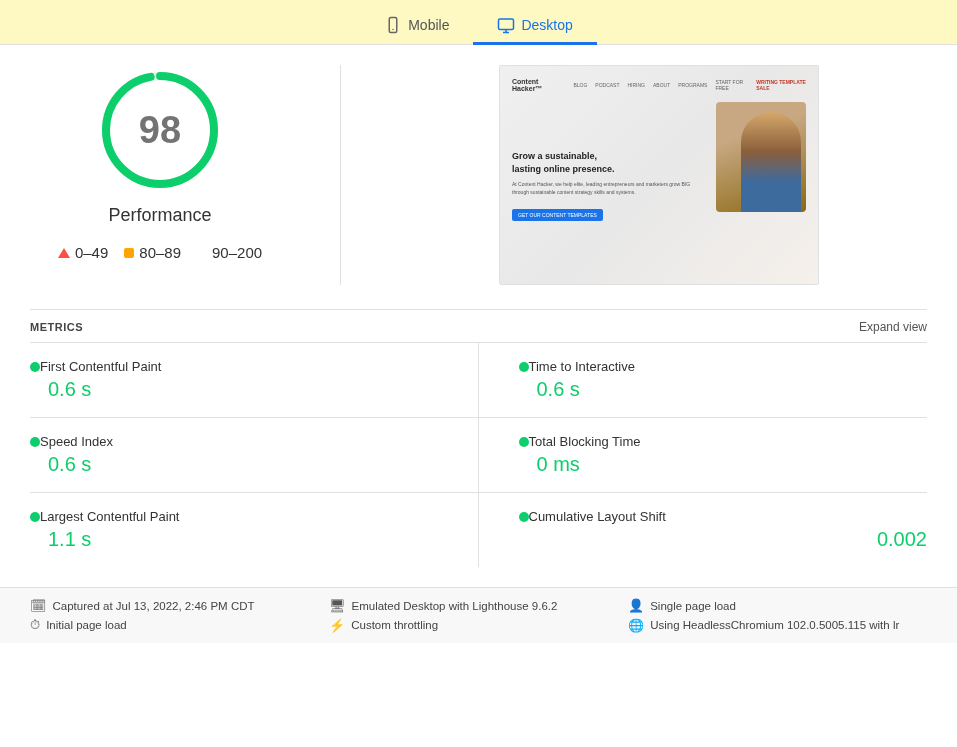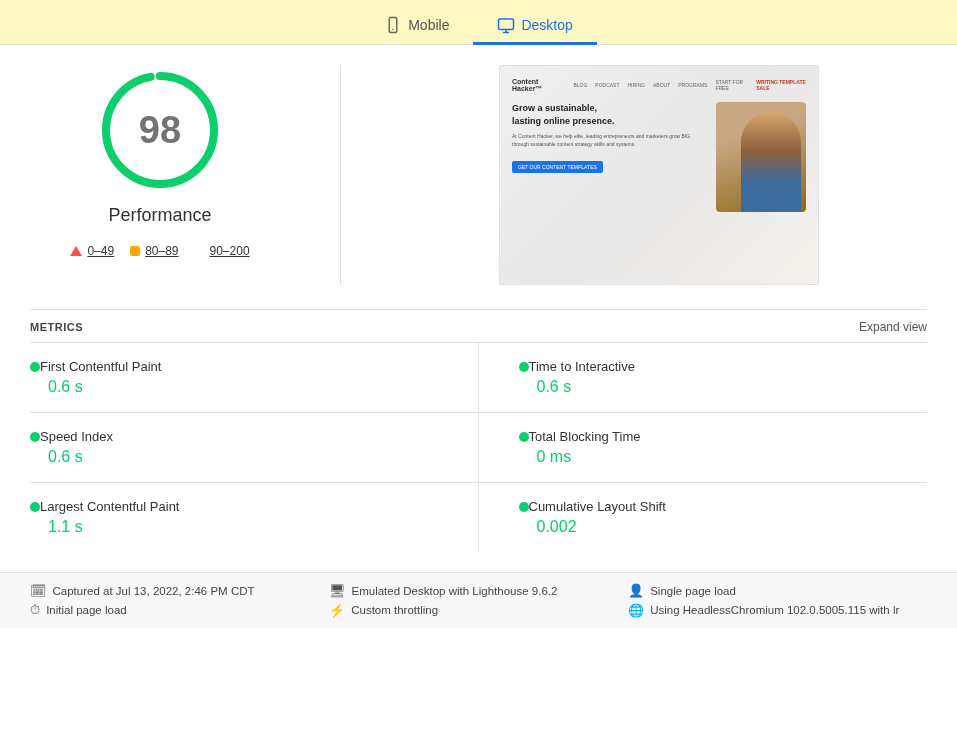--- a/index.html
+++ b/index.html
@@ -110,22 +110,21 @@
     .perf-note a {
       color: #1a73e8;
       text-decoration: none;
     }
 
     
     .legend {
       display: flex;
       gap: 16px;
       margin-top: 10px;
-      font-size: 12px;
-      text-decoration: underline;
+      font-size: 15px;
     }
     .legend-item {
       display: flex;
       align-items: center;
       gap: 5px;
     }
     .legend-dot {
       width: 10px;
       height: 10px;
       border-radius: 50%;
@@ -206,20 +205,21 @@
     }
     .mock-text-area {
       flex: 1;
     }
     .mock-headline {
       font-size: 9px;
       font-weight: bold;
       color: #222;
       line-height: 1.4;
       margin-bottom: 6px;
+      margin-top: 48px;
     }
     .mock-body {
       font-size: 5px;
       color: #555;
       line-height: 1.5;
       margin-bottom: 8px;
     }
     .mock-button {
       background: #1a73e8;
       color: #fff;
@@ -295,21 +295,21 @@
       height: 10px;
       border-radius: 50%;
       background: #0cce6b;
       flex-shrink: 0;
     }
     .metric-name {
       font-size: 13px;
       color: #333;
     }
     .metric-value {
-      font-size: 16px;
+      font-size: 20px;
       font-weight: 400;
       color: #0cce6b;
       padding-left: 18px;
     }
 
     
     .footer-bar {
       background: #f8f8f8;
       border-top: 1px solid #e0e0e0;
       padding: 10px 30px;
@@ -447,21 +447,21 @@
       <div class="metric-value">0 ms</div>
     </div>
 
     <div class="metric-item" style="border-bottom:none;">
       <div class="metric-header-row">
         <div class="metric-dot"></div>
         <span class="metric-name">Largest Contentful Paint</span>
       </div>
       <div class="metric-value">1.1 s</div>
     </div>
-    <div class="metric-item" style="border-bottom:none;">
+    <div class="metric-item" style="border-bottom:none;text-align:right;">
       <div class="metric-header-row">
         <div class="metric-dot"></div>
         <span class="metric-name">Cumulative Layout Shift</span>
       </div>
       <div class="metric-value">0.002</div>
     </div>
   </div>
 </div>
 
 <div class="footer-bar">

